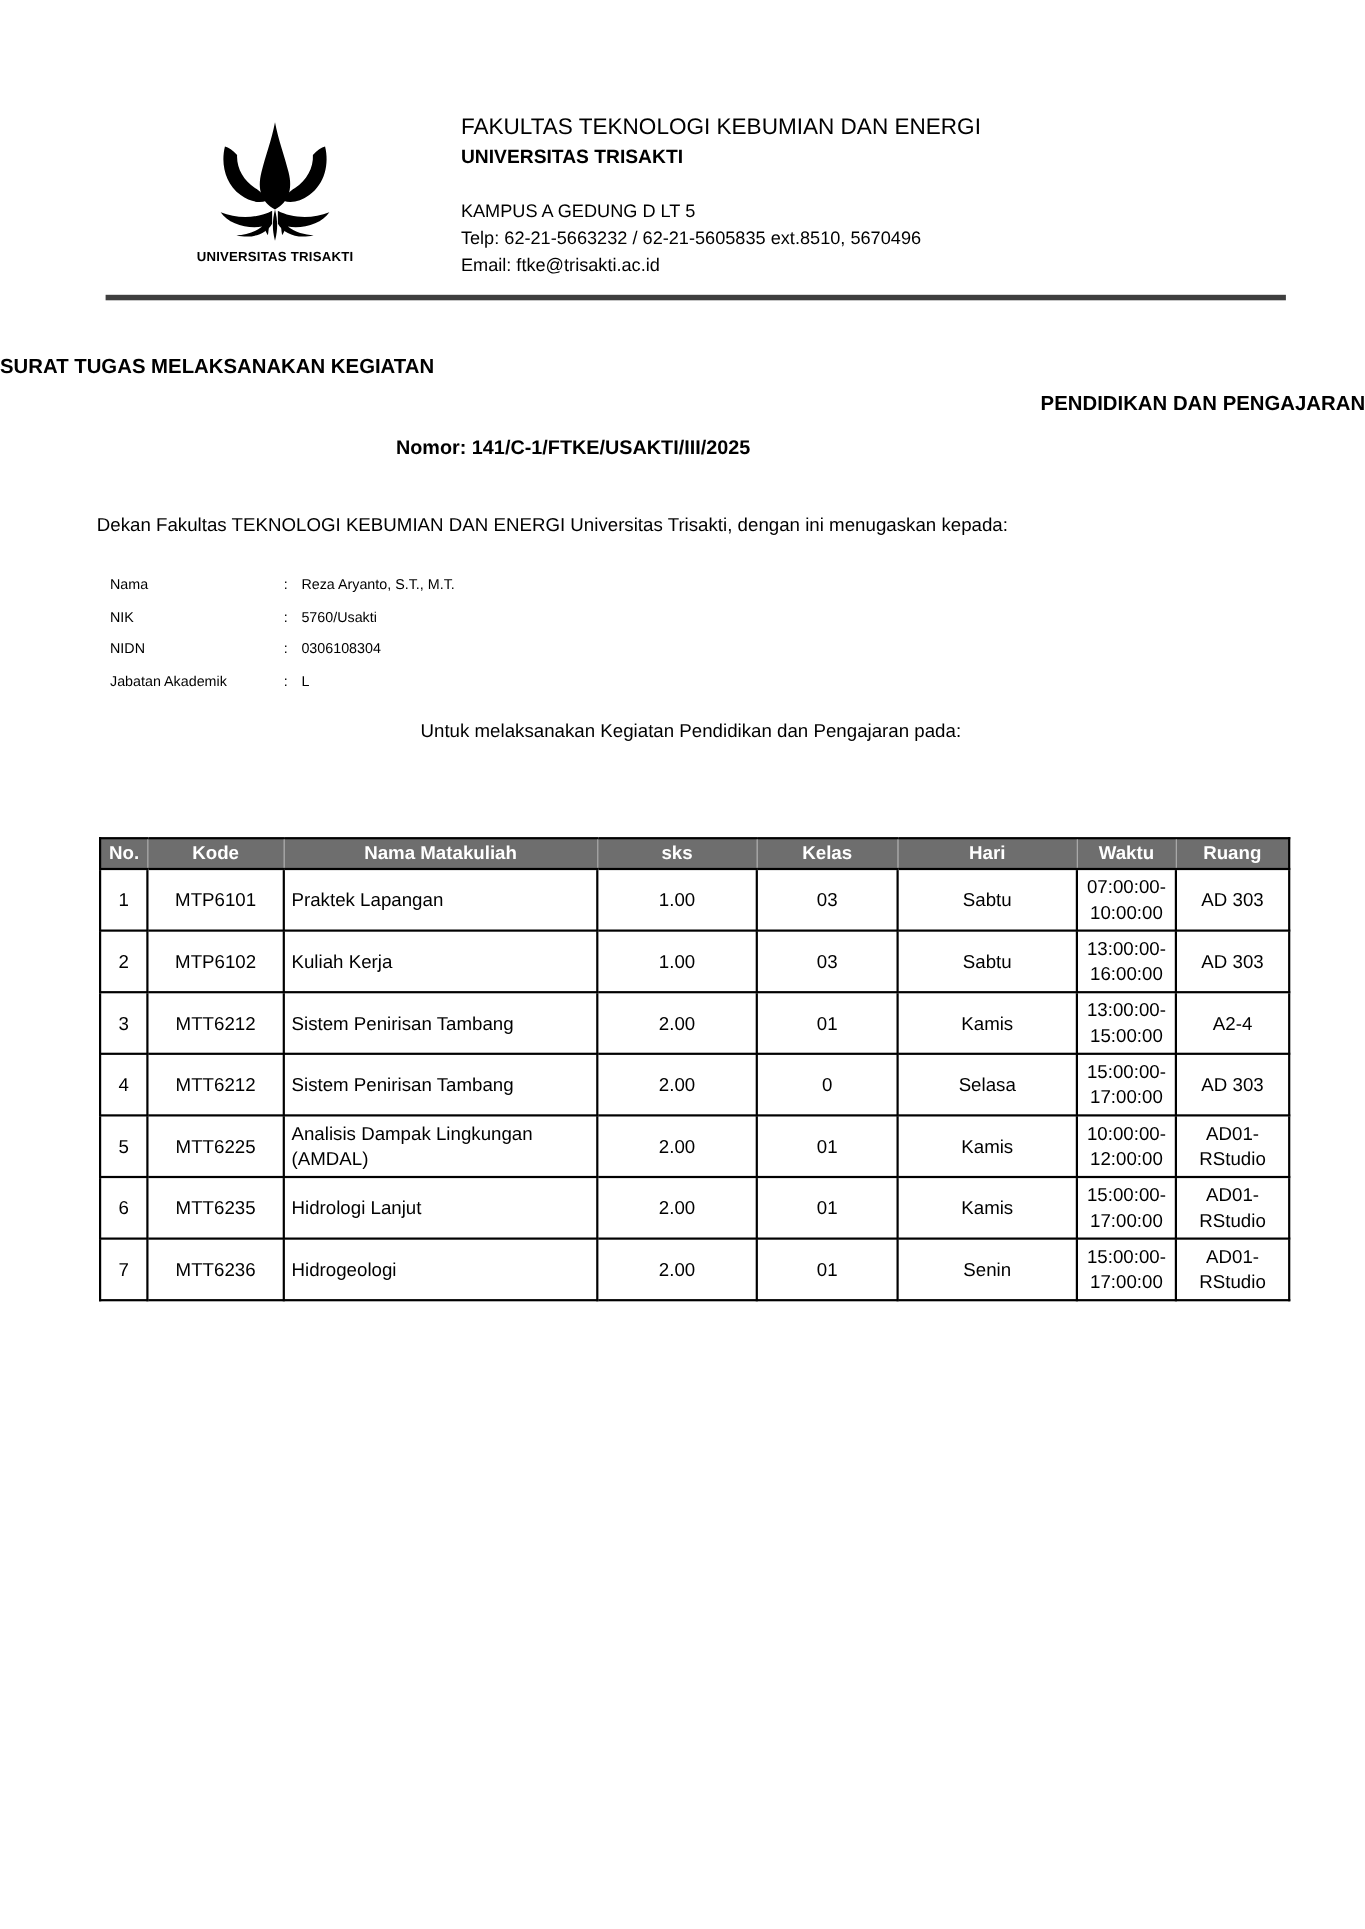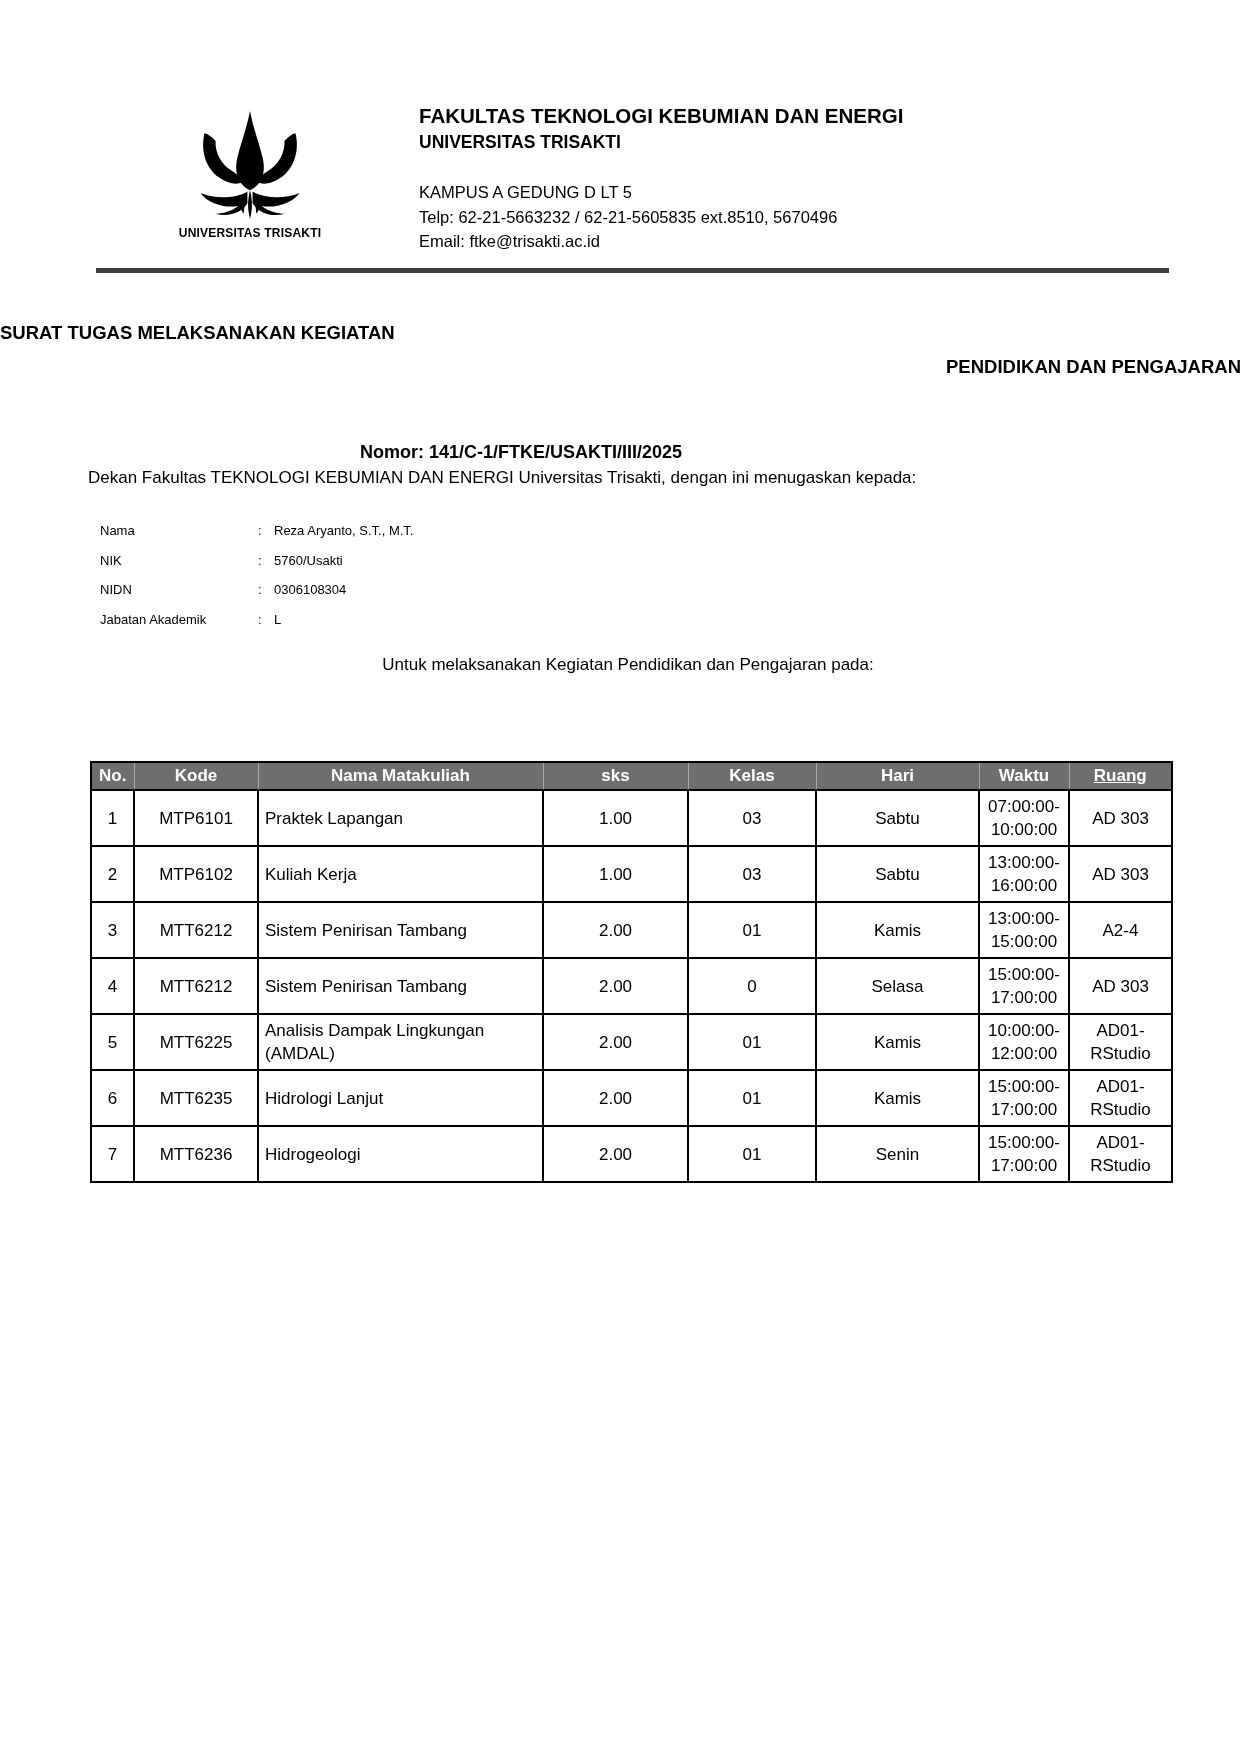--- a/index.html
+++ b/index.html
@@ -19,34 +19,34 @@
     overflow:hidden;
   }
   
   .logo{position:absolute;left:185px;top:104px;width:130px;height:122px;}
   .logo svg{width:100%;height:100%;}
   .logo-caption{
     position:absolute;left:173px;top:226px;width:154px;
     text-align:center;font-size:12px;font-weight:bold;letter-spacing:.2px;
   }
   .lh-text{position:absolute;left:419px;top:102px;width:640px;}
-  .lh-faculty{font-size:20.5px;font-weight:bold;line-height:28px;}
+  .lh-faculty{font-size:20.5px;font-weight:normal;line-height:28px;}
   .lh-univ{font-size:17.5px;font-weight:bold;line-height:24px;}
   .lh-addr{margin-top:26px;font-size:16.5px;line-height:24.5px;}
   .rule{
     position:absolute;left:96px;top:268px;width:1073px;height:5px;
     background:var(--rule-col);
   }
   
   .doc-title-1{position:absolute;left:0;top:322px;width:1241px;text-align:left;
     font-size:18.5px;font-weight:bold;}
   .doc-title-2{position:absolute;left:0;top:356px;width:1241px;text-align:right;
     font-size:18.5px;font-weight:bold;}
   .doc-number{position:absolute;left:0;top:397px;width:1042px;text-align:center;
-    font-size:18px;font-weight:bold;margin-top:45px;}
+    font-size:18px;font-weight:bold;}
   
   .intro{position:absolute;left:88px;top:468px;width:1080px;font-size:17px;}
   .details{position:absolute;left:100px;top:516px;width:900px;}
   .detail-row{display:flex;height:29.5px;align-items:center;font-size:13px;}
   .detail-label{width:158px;flex:0 0 158px;}
   .detail-colon{width:16px;flex:0 0 16px;}
   .assignment{position:absolute;left:88px;top:655px;width:1080px;font-size:17px;text-align:center;}
   .program-heading{position:absolute;left:88px;top:692px;width:1100px;
     font-size:23.5px;font-weight:bold;}
   
@@ -54,21 +54,21 @@
   table{border-collapse:collapse;table-layout:fixed;width:1081px;
     border:2px solid var(--border-col);}
   th{
     background:var(--header-bg);color:var(--header-fg);
     font-size:17px;font-weight:bold;height:28px;text-align:center;
     border:1px solid #a8a8a8;
     border-top:2px solid var(--border-col);
     border-bottom:2px solid var(--border-col);
   }
   th:first-child{border-left:2px solid var(--border-col);}
-  th:last-child{border-right:2px solid var(--border-col);text-decoration:underline;}
+  th:last-child{border-right:2px solid var(--border-col);}
   td{
     border:2px solid var(--border-col);
     height:56px;font-size:17px;vertical-align:middle;
     text-align:center;padding:0 2px;line-height:23px;
     overflow-wrap:break-word;
   }
   td.c2{text-align:left;padding:0 10px 0 6px;}
 </style>
 </head>
 <body>

